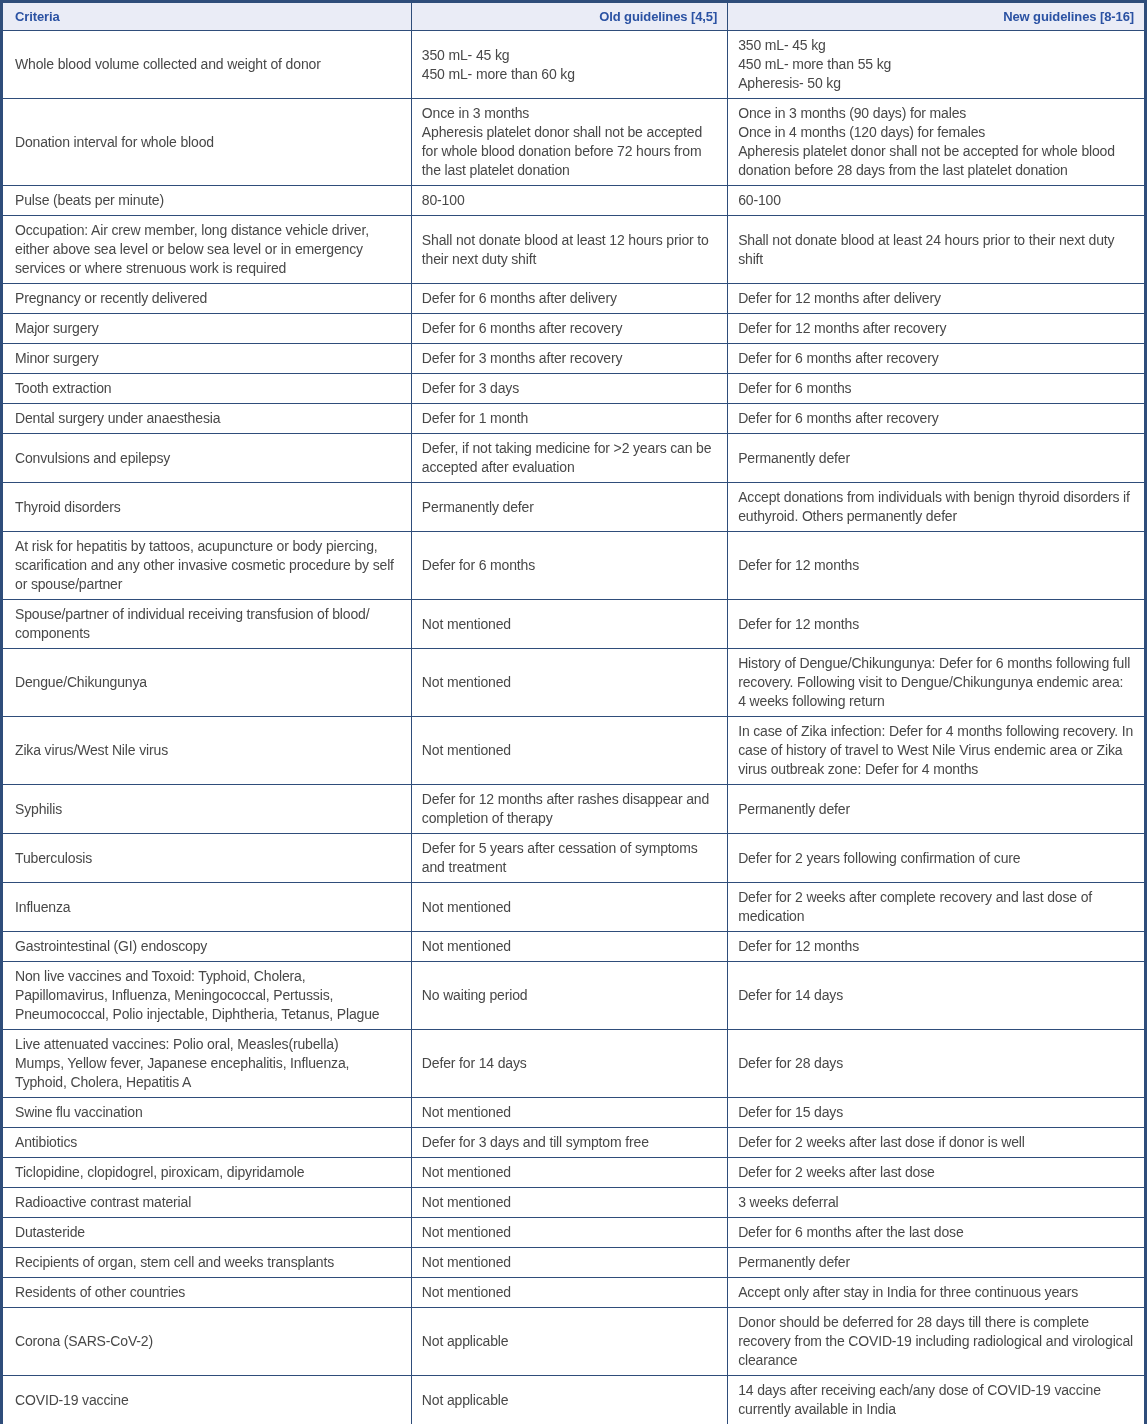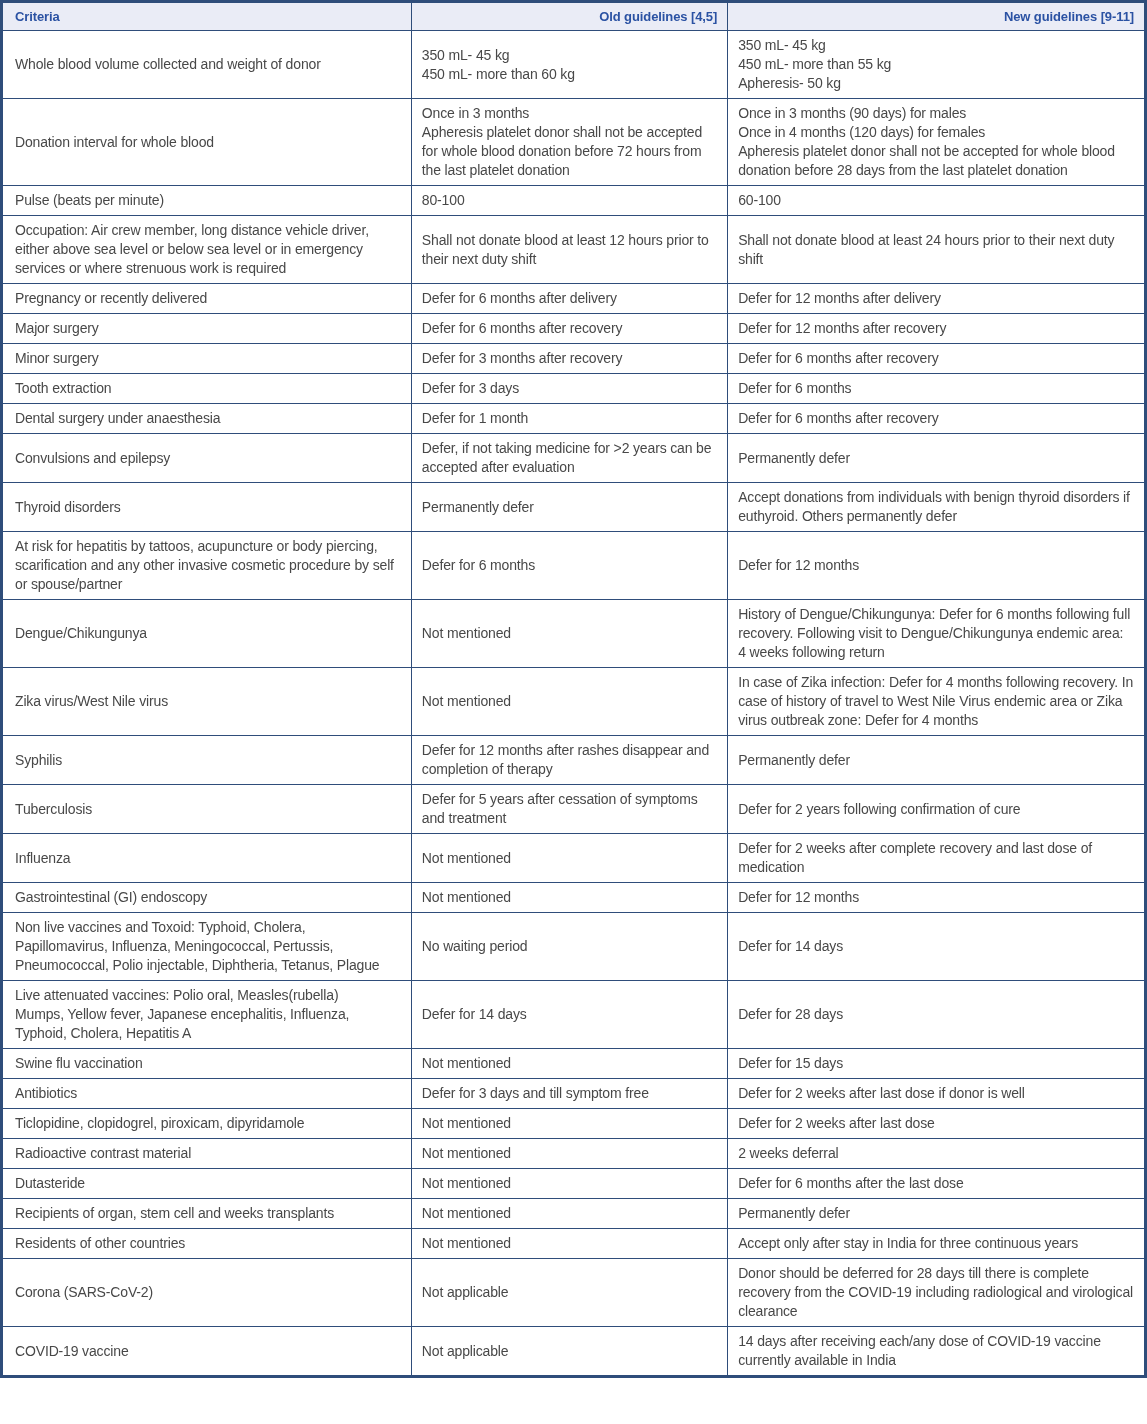--- a/index.html
+++ b/index.html
@@ -59,21 +59,21 @@
   <table>
     <colgroup>
       <col class="c-criteria">
       <col class="c-old">
       <col class="c-new">
     </colgroup>
     <thead>
       <tr>
         <th class="left">Criteria</th>
         <th class="center">Old guidelines [4,5]</th>
-        <th class="center">New guidelines [9-11]</th>
+        <th class="center">New guidelines [8-16]</th>
       </tr>
     </thead>
     <tbody>
         <tr>
           <td class="criteria">Whole blood volume collected and weight of donor</td>
           <td class="">350 mL- 45 kg
 450 mL- more than 60 kg</td>
           <td class="">350 mL- 45 kg
 450 mL- more than 55 kg
 Apheresis- 50 kg</td>
@@ -130,20 +130,26 @@
           <td class="criteria">Thyroid disorders</td>
           <td class="">Permanently defer</td>
           <td class="">Accept donations from individuals with benign thyroid disorders if euthyroid. Others permanently defer</td>
         </tr>
         <tr>
           <td class="criteria">At risk for hepatitis by tattoos, acupuncture or body piercing, scarification and any other invasive cosmetic procedure by self or spouse/partner</td>
           <td class="">Defer for 6 months</td>
           <td class="">Defer for 12 months</td>
         </tr>
         <tr>
+          <td class="criteria">Spouse/partner of individual receiving transfusion of blood/
+components</td>
+          <td class="">Not mentioned</td>
+          <td class="">Defer for 12 months</td>
+        </tr>
+        <tr>
           <td class="criteria">Dengue/Chikungunya</td>
           <td class="">Not mentioned</td>
           <td class="">History of Dengue/Chikungunya: Defer for 6 months following full recovery. Following visit to Dengue/Chikungunya endemic area: 4 weeks following return</td>
         </tr>
         <tr>
           <td class="criteria">Zika virus/West Nile virus</td>
           <td class="">Not mentioned</td>
           <td class="">In case of Zika infection: Defer for 4 months following recovery. In case of history of travel to West Nile Virus endemic area or Zika virus outbreak zone: Defer for 4 months</td>
         </tr>
         <tr>
@@ -191,21 +197,21 @@
           <td class="">Defer for 2 weeks after last dose if donor is well</td>
         </tr>
         <tr>
           <td class="criteria">Ticlopidine, clopidogrel, piroxicam, dipyridamole</td>
           <td class="">Not mentioned</td>
           <td class="">Defer for 2 weeks after last dose</td>
         </tr>
         <tr>
           <td class="criteria">Radioactive contrast material</td>
           <td class="">Not mentioned</td>
-          <td class="">2 weeks deferral</td>
+          <td class="">3 weeks deferral</td>
         </tr>
         <tr>
           <td class="criteria">Dutasteride</td>
           <td class="">Not mentioned</td>
           <td class="">Defer for 6 months after the last dose</td>
         </tr>
         <tr>
           <td class="criteria">Recipients of organ, stem cell and weeks transplants</td>
           <td class="">Not mentioned</td>
           <td class="">Permanently defer</td>

